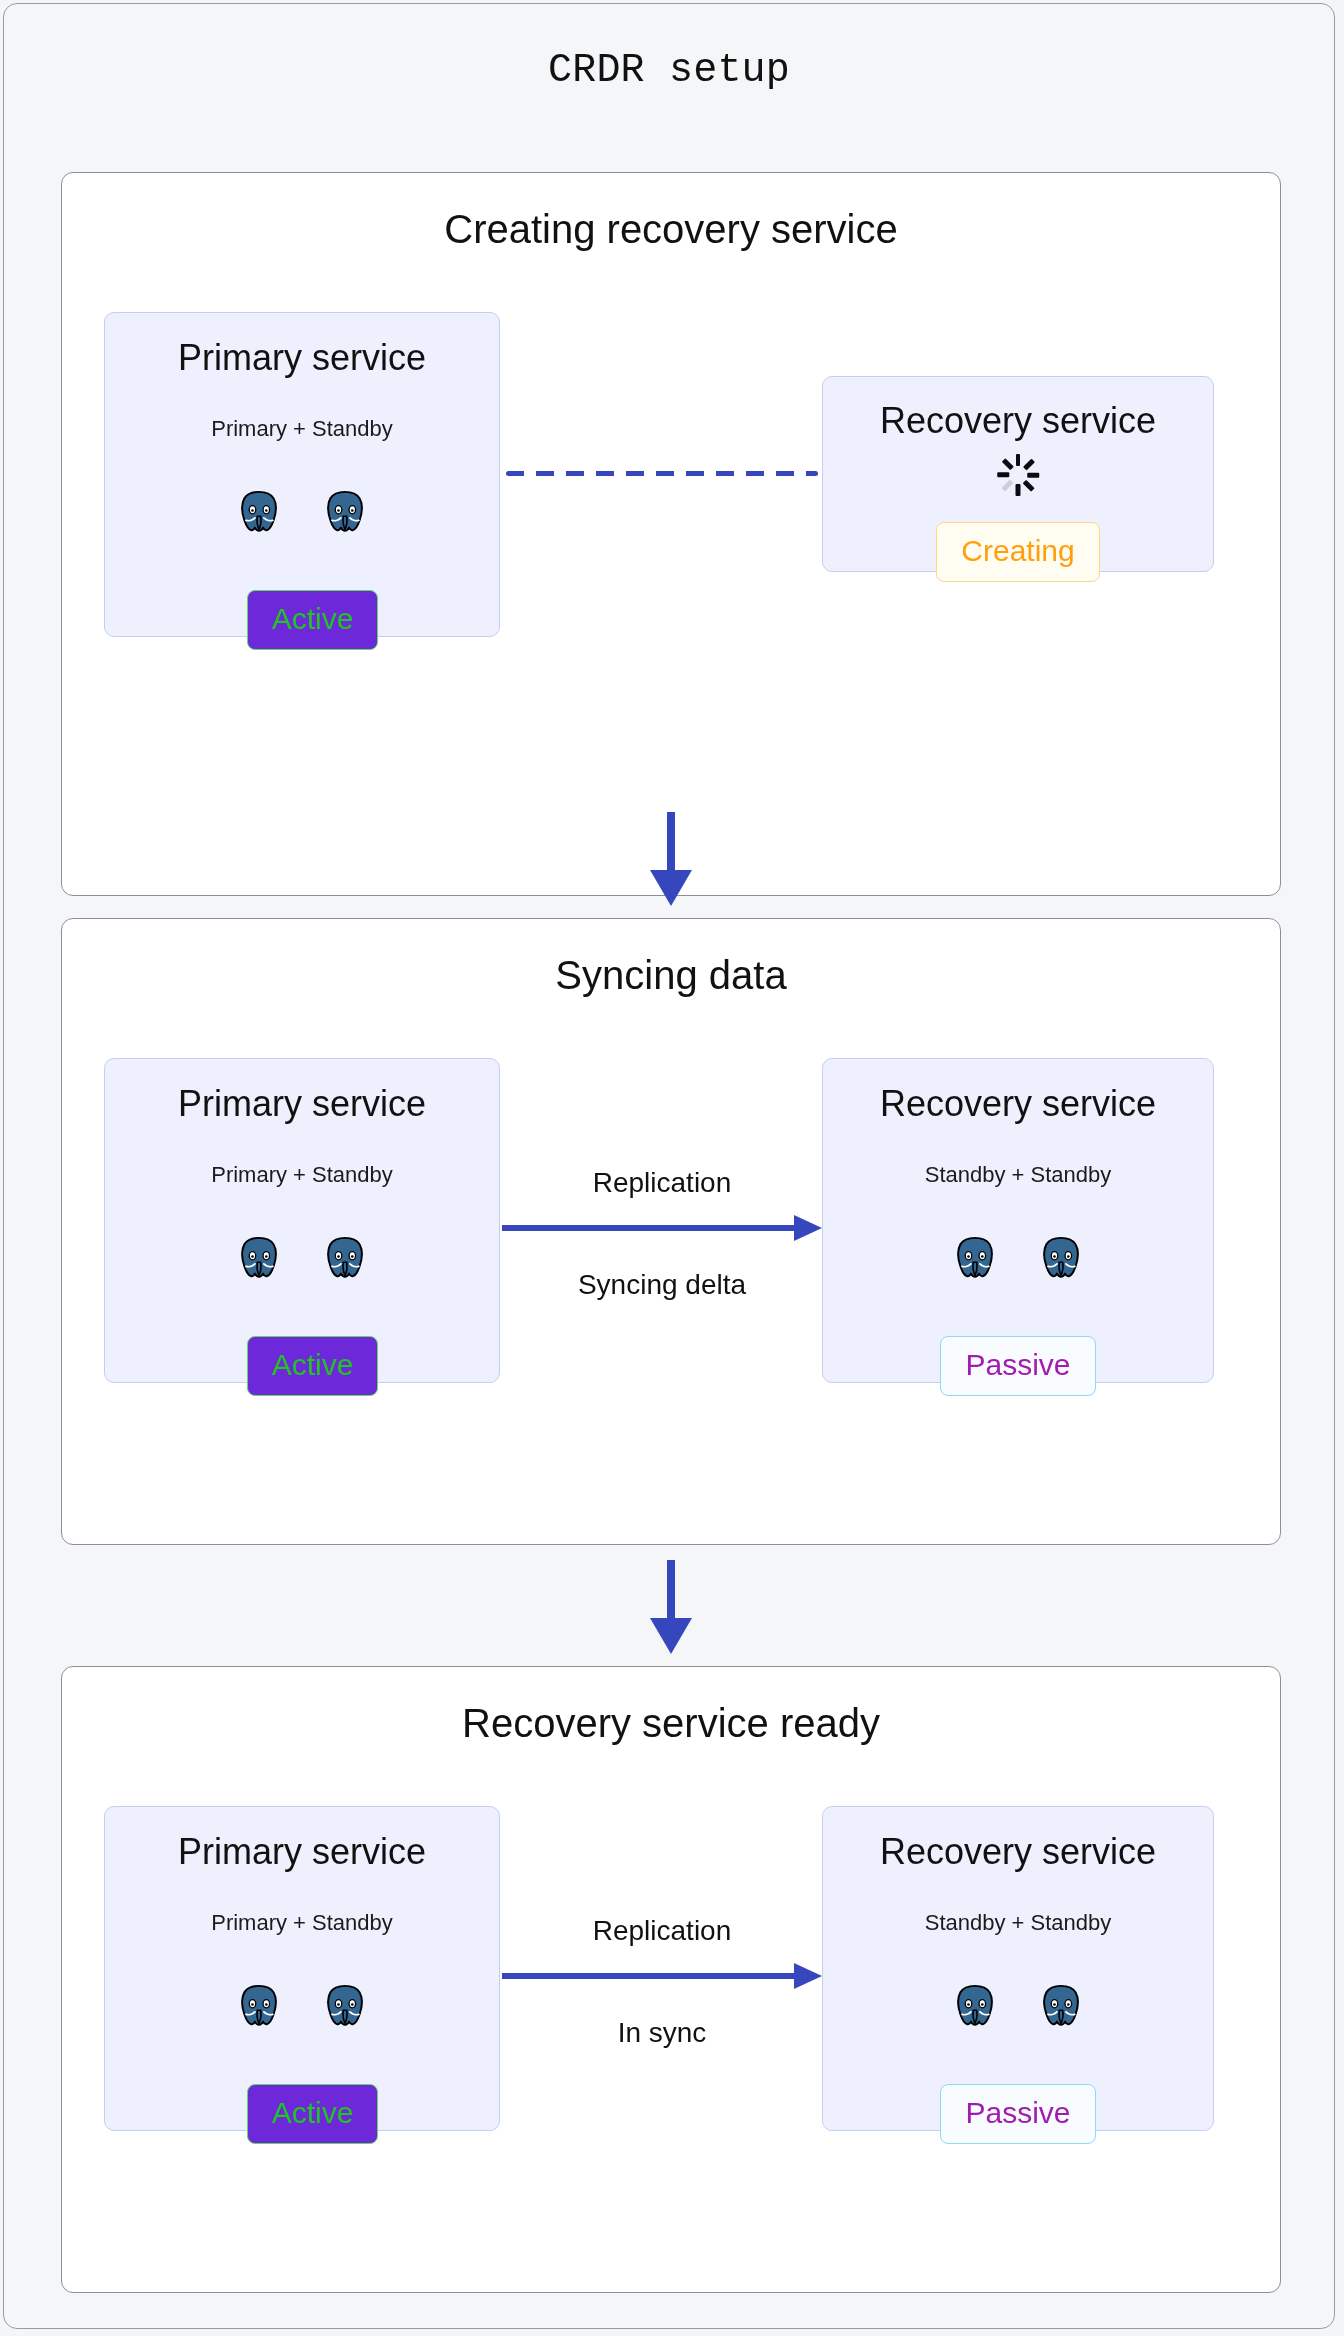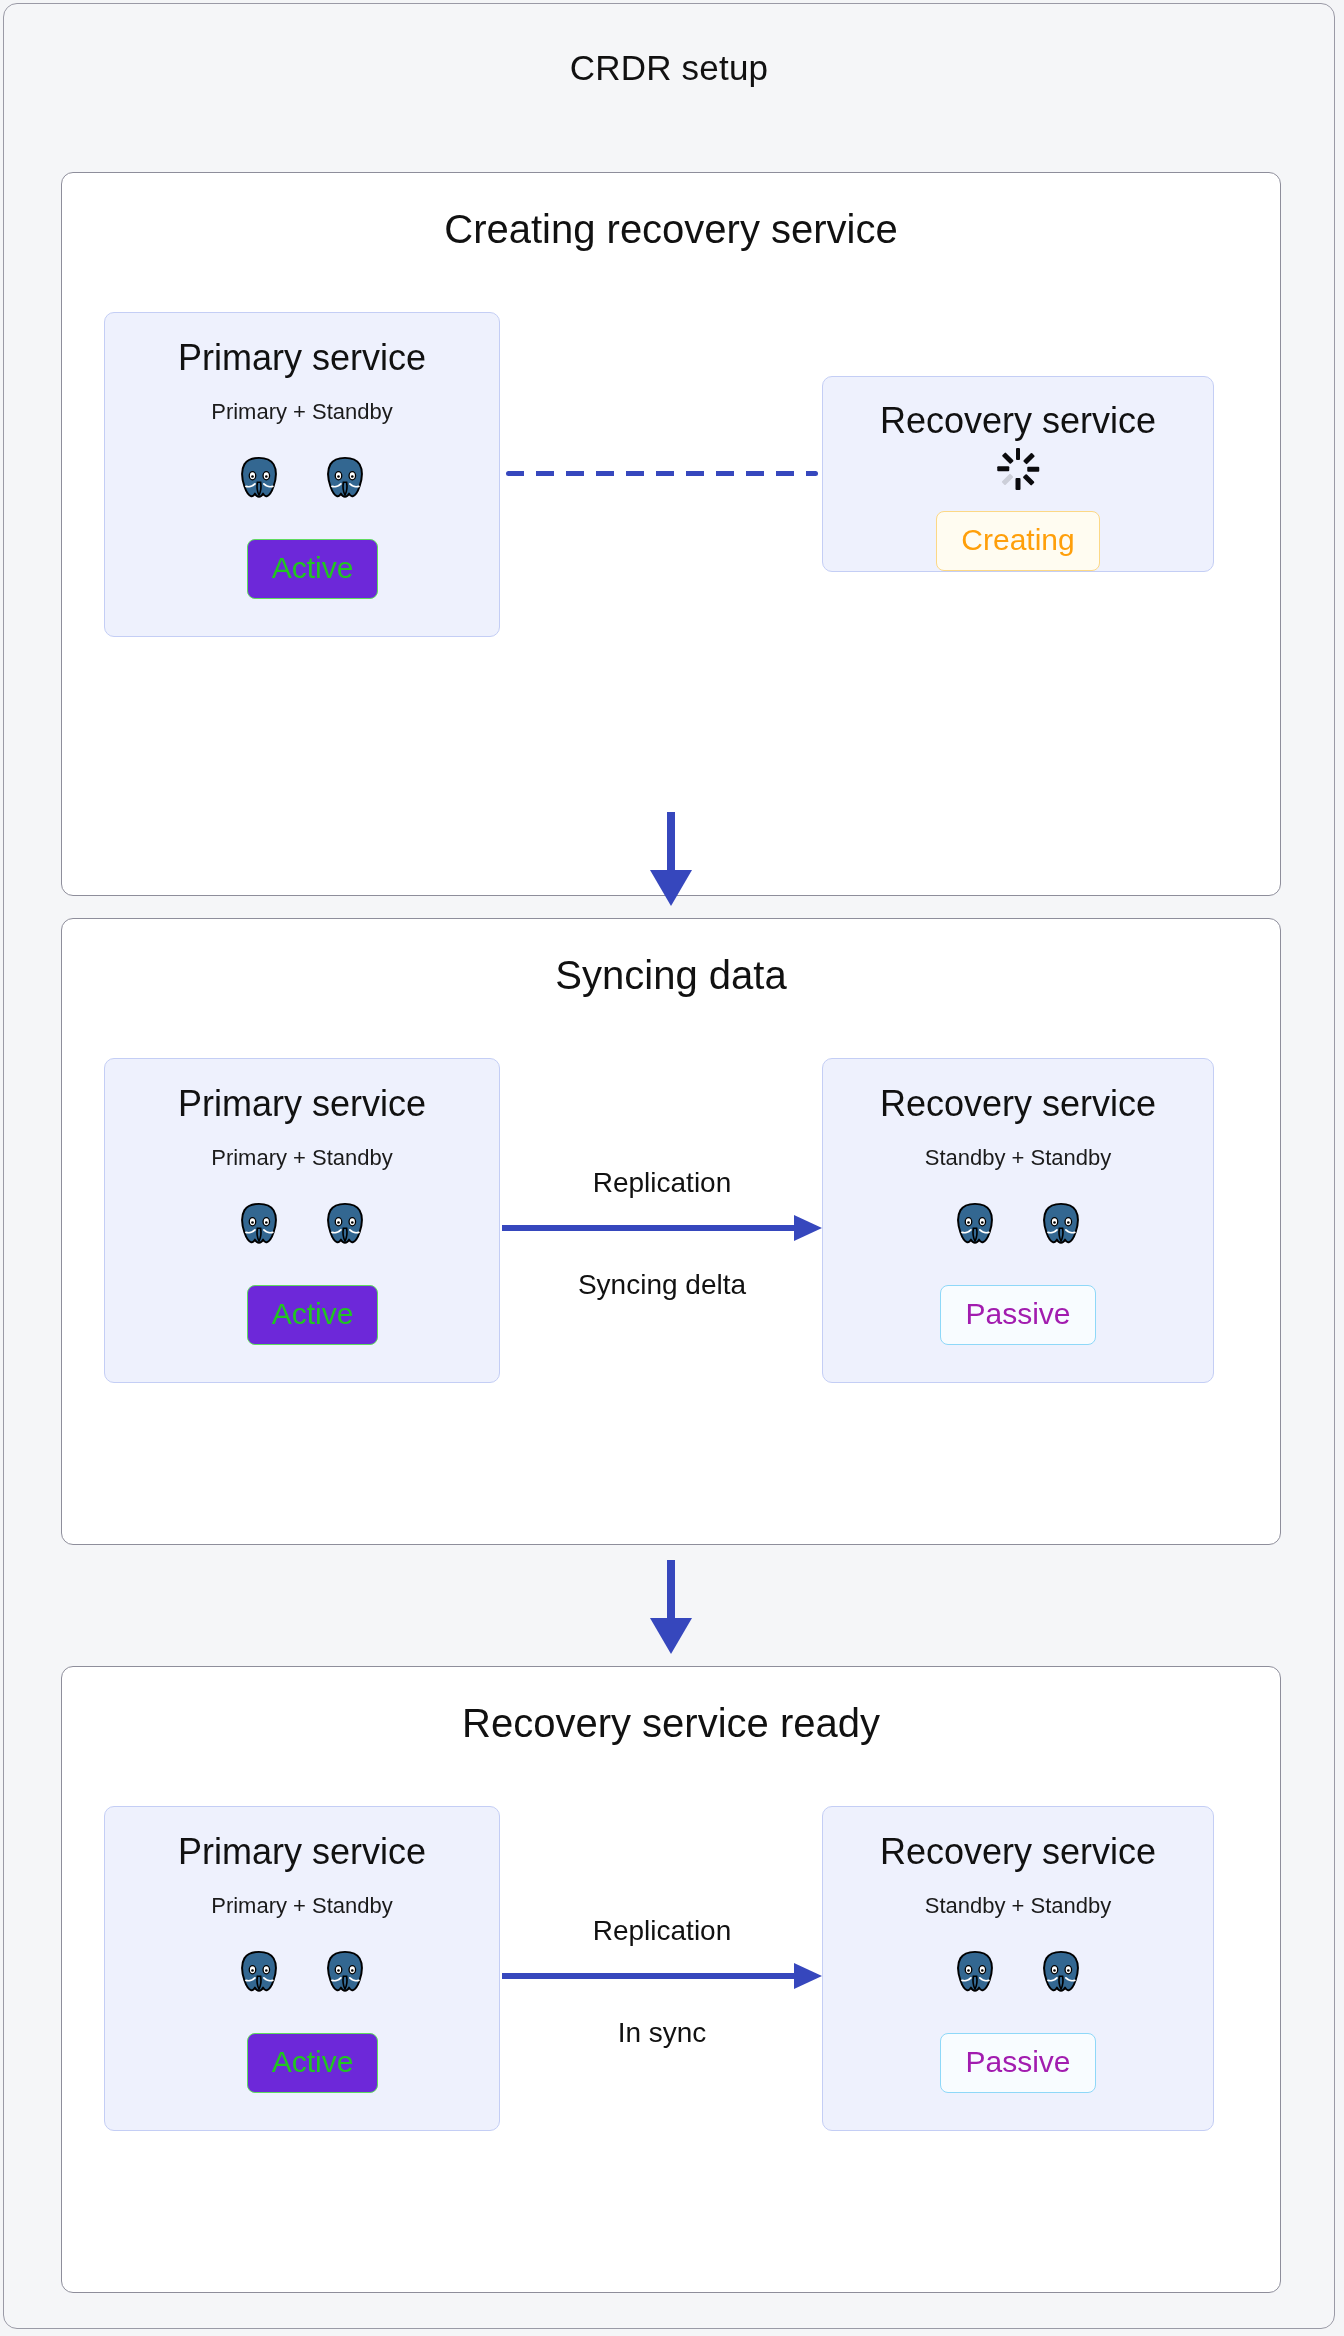--- a/index.html
+++ b/index.html
@@ -24,23 +24,24 @@
     border-radius: 14px;
     box-sizing: border-box;
     overflow: hidden;
   }
   .diagram-title {
     position: absolute;
     left: 0;
     top: 44px;
     width: 100%;
     text-align: center;
-    font-size: 35px;
+    font-size: 40px;
     color: #111111;
     letter-spacing: 0.2px;
+    font-family: Liberation Mono, monospace;
   }
 
   
   .stage {
     position: absolute;
     left: 57px;
     width: 1220px;
     background: #ffffff;
     border: 1.6px solid #8e8e9b;
     border-radius: 12px;
@@ -63,20 +64,21 @@
   
   .service-card {
     position: absolute;
     background: #eef1fd;
     border: 1.6px solid #c4cef5;
     border-radius: 10px;
     box-sizing: border-box;
     display: flex;
     flex-direction: column;
     align-items: center;
+    gap: 17px;
   }
   .card-primary  { left: 42px;  width: 396px; }
   .card-recovery { left: 760px; width: 392px; }
 
   .s1-primary  { top: 139px; height: 325px; padding-top: 26px; }
   .s1-recovery { top: 203px; height: 196px; padding-top: 25px; }
   .s2-primary, .s2-recovery, .s3-primary, .s3-recovery {
     top: 139px; height: 325px; padding-top: 26px;
   }
 

